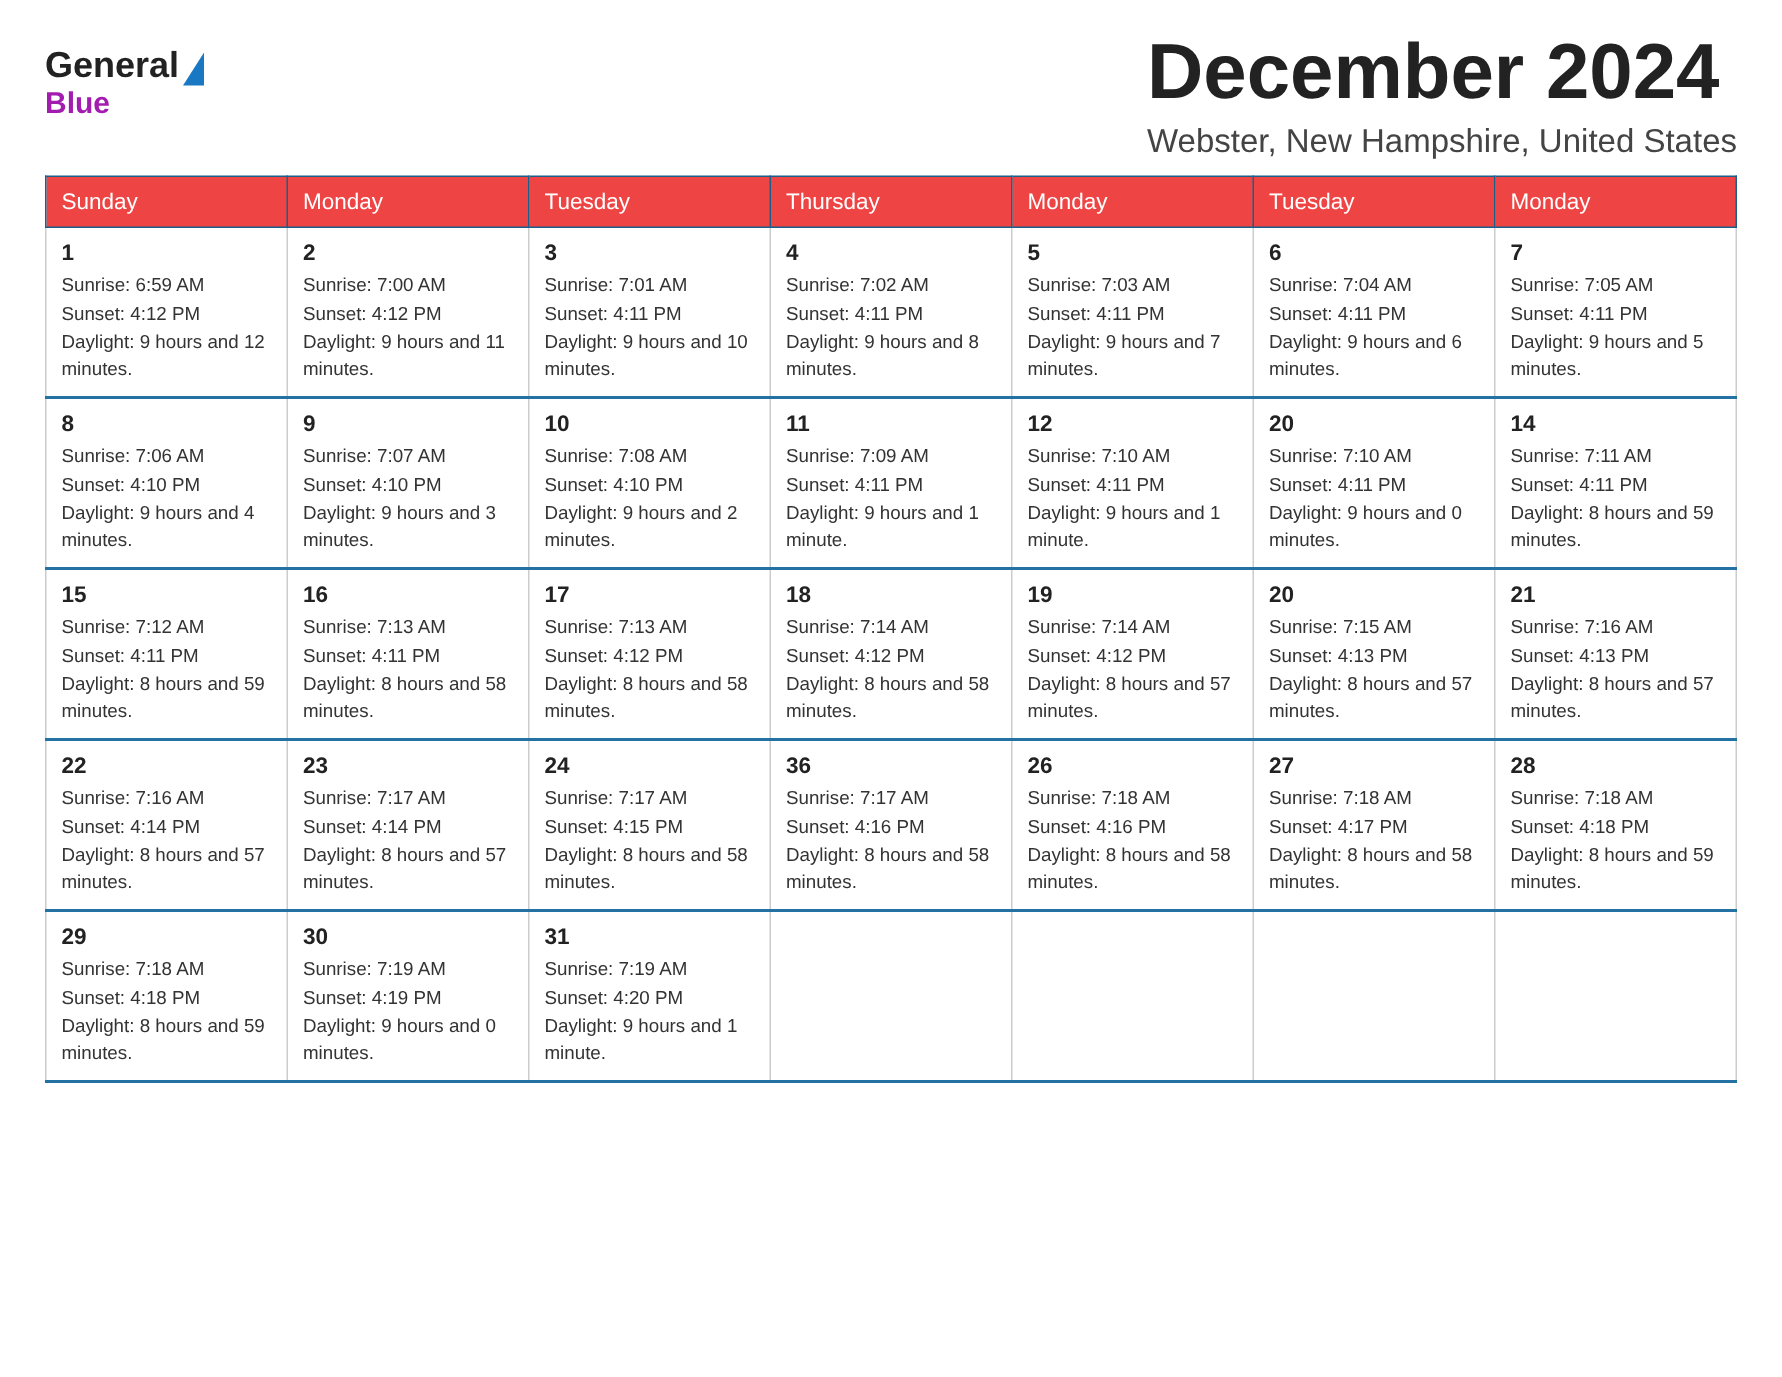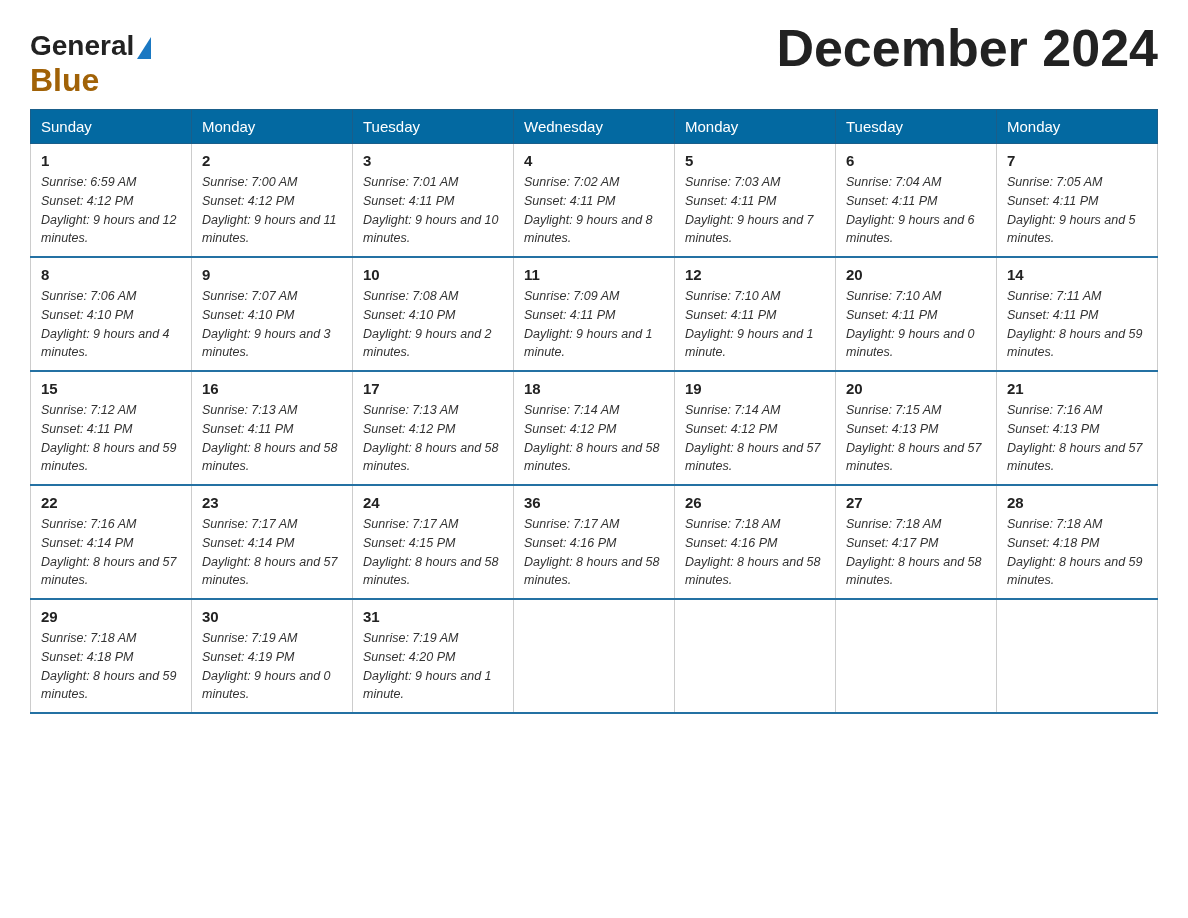--- a/index.html
+++ b/index.html
@@ -15,28 +15,28 @@
       align-items: flex-start;
       justify-content: space-between;
       margin-bottom: 10px;
     }
     .logo {
       display: flex;
       align-items: center;
       margin-top: 10px;
     }
     .logo-text-general {
-      font-size: 28px;
+      font-size: 24px;
       font-weight: bold;
       color: #222;
     }
     .logo-text-blue {
-      font-size: 32px;
-      font-weight: bold;
-      color: #a16207;
+      font-size: 20px;
+      font-weight: bold;
+      color: #a21caf;
     }
     .title-section {
       text-align: left;
     }
     .month-title {
       font-size: 52px;
       font-weight: bold;
       color: #222;
       line-height: 1.1;
     }
@@ -44,21 +44,21 @@
       font-size: 22px;
       color: #444;
       margin-top: 4px;
     }
     table {
       width: 100%;
       border-collapse: collapse;
       margin-top: 10px;
     }
     thead tr {
-      background-color: #0369a1;
+      background-color: #ef4444;
     }
     thead th {
       color: #fff;
       font-size: 15px;
       font-weight: normal;
       padding: 8px 10px;
       text-align: left;
       border: 1px solid #1a5e8a;
     }
     tbody td {
@@ -78,21 +78,20 @@
       font-size: 15px;
       font-weight: bold;
       color: #222;
       display: block;
       margin-bottom: 4px;
     }
     .day-info {
       font-size: 12.5px;
       color: #333;
       line-height: 1.5;
-      font-style: italic;
     }
     .empty-cell {
       background: #fff;
     }
   </style>
 </head>
 <body>
 
 <div class="header">
   <div class="logo">
@@ -101,30 +100,31 @@
         <span class="logo-text-general">General</span>
         <div style="display:flex; flex-direction:column; align-items:center; margin-left:3px; margin-top:4px;">
           <div style="width:0; height:0; border-left:14px solid transparent; border-right:0px solid transparent; border-bottom:22px solid #1a78c2;"></div>
         </div>
       </div>
       <span class="logo-text-blue" style="margin-left:0;">Blue</span>
     </div>
   </div>
   <div class="title-section">
     <div class="month-title">December 2024</div>
+    <div class="location-title">Webster, New Hampshire, United States</div>
   </div>
 </div>
 
 <table>
   <thead>
     <tr>
     <th>Sunday</th>
         <th>Monday</th>
         <th>Tuesday</th>
-        <th>Wednesday</th>
+        <th>Thursday</th>
         <th>Monday</th>
         <th>Tuesday</th>
         <th>Monday</th>
       </tr>
   </thead>
   <tbody id="calendar-body">
   <tr>
         <td>
           <span class="day-num">1</span>
           <span class="day-info">Sunrise: 6:59 AM<br>Sunset: 4:12 PM<br>Daylight: 9 hours and 12 minutes.</span>

